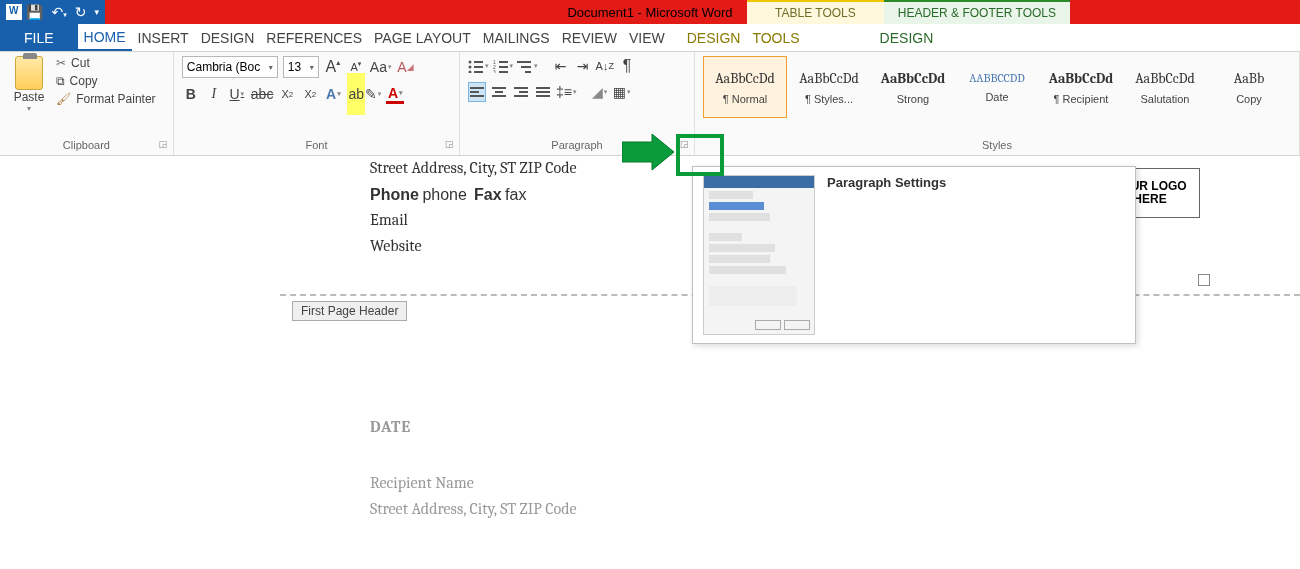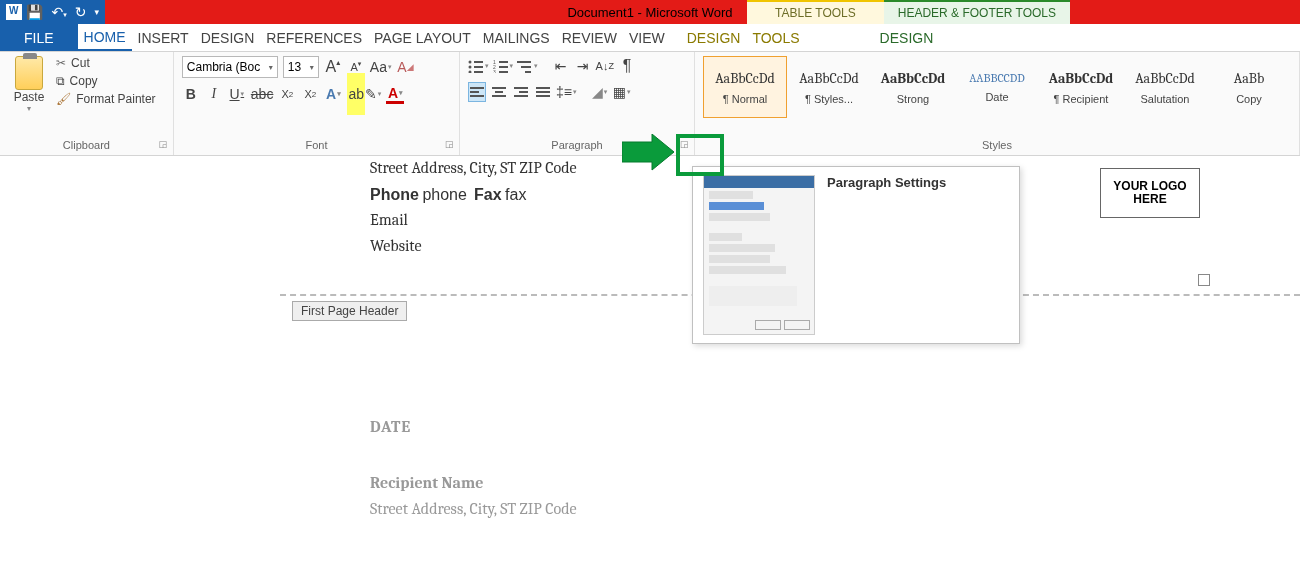--- a/index.html
+++ b/index.html
@@ -71,21 +71,21 @@
 .canvas { position:absolute; top:156px; left:0; right:0; bottom:0; background:#fff; }
 .page { position:absolute; left:280px; top:0; width:960px; background:#fff; }
 .doc-text { font-family:"Cambria","Georgia",serif; color:#333; font-size:16px; line-height:1.6; }
 .doc-gray { color:#999; }
 .header-dash { border-bottom:2px dashed #bbb; position:absolute; top:138px; left:0; right:-60px; }
 .hdr-tag { position:absolute; top:145px; left:12px; background:#efefef; border:1px solid #aaa; padding:2px 8px; font-size:12px; color:#444; }
 .logo-box { position:absolute; right:40px; top:12px; width:100px; height:50px; border:1px solid #666; display:flex; align-items:center; justify-content:center; font-size:12px; font-weight:bold; text-align:center; line-height:1.1; }
 .anchor-mark { position:absolute; right:30px; top:118px; width:12px; height:12px; border:1px solid #888; }
 
 
-.tooltip { position:absolute; top:166px; left:692px; width:328px; background:#fff; border:1px solid #c0c0c0; box-shadow:2px 2px 6px rgba(0,0,0,.15); padding:8px 10px; display:flex; gap:12px; z-index:50; }
+.tooltip { position:absolute; top:166px; left:692px; width:444px; background:#fff; border:1px solid #c0c0c0; box-shadow:2px 2px 6px rgba(0,0,0,.15); padding:8px 10px; display:flex; gap:12px; z-index:50; }
 .tooltip-img { width:112px; height:160px; background:#f4f4f4; border:1px solid #ccc; position:relative; }
 .tooltip-img .tb { background:#3b6ea5; height:12px; }
 .tooltip-img .row { height:8px; margin:3px 5px; background:#e0e0e0; }
 .tooltip-img .sel { background:#5a8fd6; }
 .tooltip-txt h4 { font-size:13px; font-weight:600; color:#333; margin-bottom:6px; }
 .tooltip-txt p { font-size:12px; color:#555; line-height:1.4; }
 
 
 .arrow { position:absolute; top:134px; left:622px; z-index:60; }
 .arrow-box { position:absolute; top:134px; left:676px; width:48px; height:42px; border:4px solid #0a9b3b; z-index:60; }
@@ -360,17 +360,17 @@
       <div class="doc-text">Website</div>
     </div>
     <div class="header-dash"></div>
     <div class="hdr-tag">First Page Header</div>
     <div class="logo-box">YOUR LOGO HERE</div>
     <div class="anchor-mark"></div>
 
     <div style="padding-left:90px;padding-top:156px">
       <div class="doc-text doc-gray" style="font-weight:bold;letter-spacing:1px">DATE</div>
       <div style="height:30px"></div>
-      <div class="doc-text doc-gray" style="font-weight:bold">Recipient Name</div>
+      <div class="doc-text doc-gray" style="font-weight:normal">Recipient Name</div>
       <div class="doc-text doc-gray">Street Address, City, ST ZIP Code</div>
     </div>
   </div>
 </div>
 
 </body></html>

